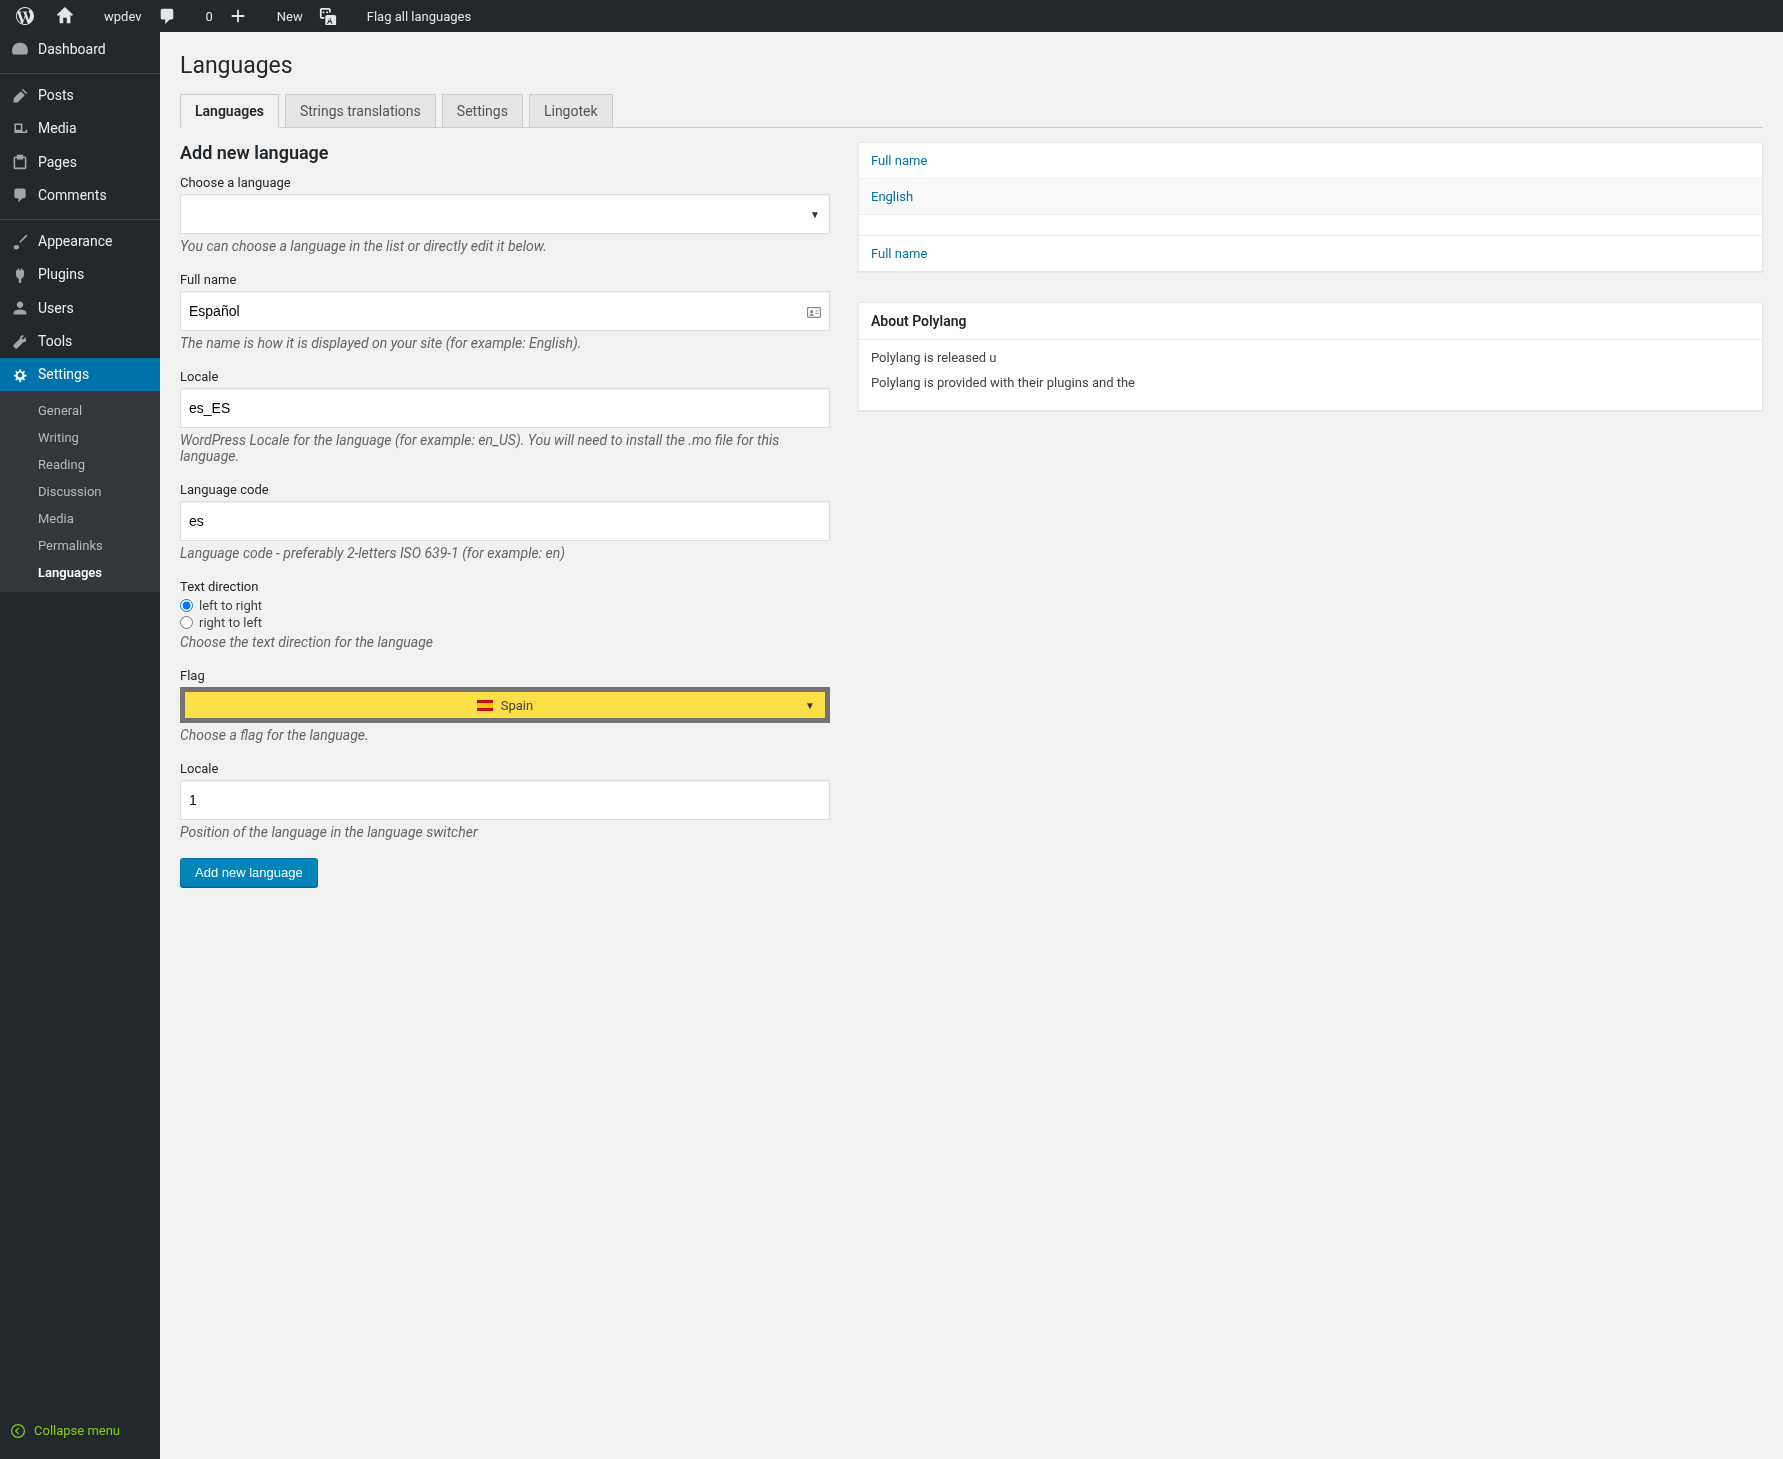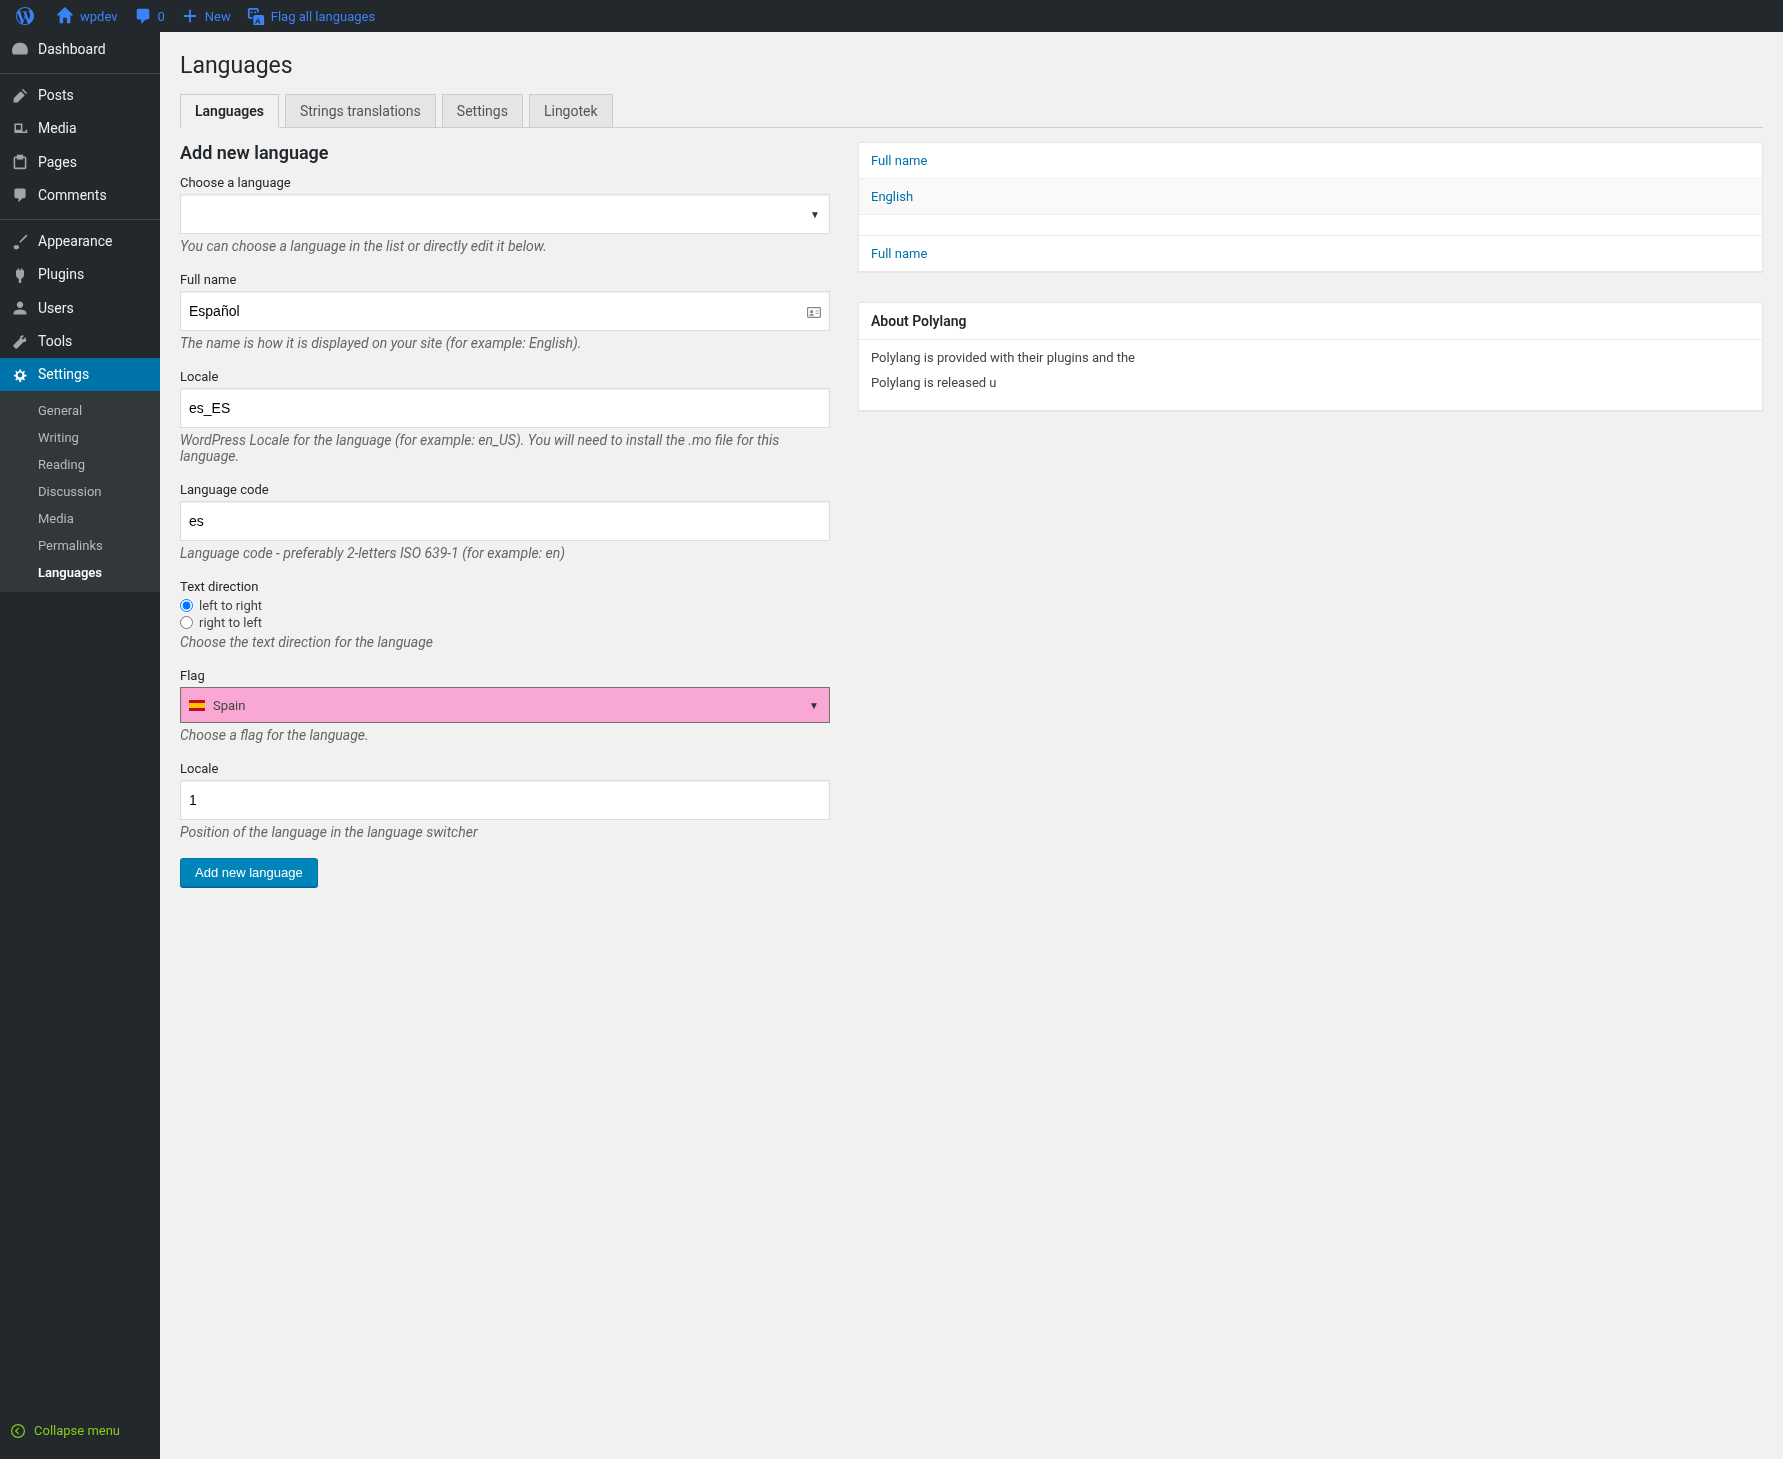--- a/index.html
+++ b/index.html
@@ -1,18 +1,18 @@
 <!DOCTYPE html>
 <html><head>
 <meta charset="utf-8">
 <style>
 * { margin: 0; padding: 0; box-sizing: border-box; }
 body { font-family: -apple-system, BlinkMacSystemFont, "Segoe UI", Roboto, sans-serif; font-size: 13px; color: #444; background: #f1f1f1; overflow: hidden; }
 .topbar { height: 32px; background: #23282d; color: #eee; display: flex; align-items: center; padding: 0 8px; font-size: 13px; }
-.topbar-item { display: flex; align-items: center; padding: 0 8px; cursor: pointer; color: #3b82f6; height: 32px; }
+.topbar-item { display: flex; align-items: center; padding: 0 8px; cursor: pointer; color: #e5e5e5; height: 32px; gap: 24px; }
 .topbar .icon { margin-right: 6px; }
 .layout { display: flex; height: calc(100vh - 32px); }
 .sidebar { width: 160px; background: #23282d; color: #eee; flex-shrink: 0; display: flex; flex-direction: column; }
 .menu-item { display: flex; align-items: center; padding: 8px 10px; color: #eee; cursor: pointer; font-size: 14px; }
 .menu-item .icon { width: 20px; margin-right: 8px; text-align: center; color: #a0a5aa; }
 .menu-item.active { background: #0073aa; color: #fff; position: relative; }
 .menu-item.active .icon { color: #fff; }
 .menu-item.active::after { content: ""; position: absolute; right: -8px; top: 50%; transform: translateY(-50%); border: 8px solid transparent; border-right-color: #f1f1f1; }
 .submenu { background: #32373c; padding: 6px 0; }
 .submenu-item { padding: 6px 12px 6px 38px; font-size: 13px; color: #b4b9be; cursor: pointer; }
@@ -32,21 +32,21 @@
 .field-label { display: block; font-size: 13px; color: #23282d; margin-bottom: 4px; }
 .field input[type=text], .field select { width: 100%; padding: 19px 8px; font-size: 14px; border: 1px solid #ddd; background: #fff; box-shadow: inset 0 1px 2px rgba(0,0,0,.07); height: 32px; }
 .field select { appearance: none; background-image: none; position: relative; }
 .select-wrap { position: relative; }
 .select-wrap::after { content: "▼"; position: absolute; right: 10px; top: 50%; transform: translateY(-50%); font-size: 10px; color: #333; pointer-events: none; }
 .hint { font-style: italic; color: #666; font-size: 14px; margin-top: 4px; }
 .input-with-icon { position: relative; }
 .input-with-icon .inicon { position: absolute; right: 8px; top: 50%; transform: translateY(-50%); color: #888; font-size: 16px; }
 .radio-row { display: flex; align-items: center; margin: 2px 0; }
 .radio-row input { margin-right: 6px; }
-.flag-select { display: flex; align-items: center; width: 100%; background: #f9a8d4; border: 1px solid #737373; height: 36px; padding: 0 8px; position: relative; }
+.flag-select { display: flex; align-items: center; width: 100%; background: #fde047; border: 5px solid #737373; height: 36px; padding: 0 8px; position: relative; justify-content: center; }
 .flag-es { width: 16px; height: 11px; display: inline-block; margin-right: 8px; background: linear-gradient(to bottom, #c60b1e 0%, #c60b1e 25%, #ffc400 25%, #ffc400 75%, #c60b1e 75%); }
 .flag-select::after { content: "▼"; position: absolute; right: 10px; font-size: 10px; color: #333; }
 .btn-primary { background: #0085ba; border: 1px solid #0073aa; color: #fff; padding: 6px 14px; font-size: 13px; border-radius: 3px; cursor: pointer; box-shadow: 0 1px 0 #006799; }
 .side-col { flex: 1; }
 .panel { border: 1px solid #e5e5e5; background: #fff; margin-bottom: 30px; box-shadow: 0 1px 1px rgba(0,0,0,.04); }
 .panel-header { padding: 10px 12px; border-bottom: 1px solid #eee; }
 .panel-header a { color: #0073aa; text-decoration: none; }
 .panel-row { padding: 10px 12px; border-bottom: 1px solid #eee; }
 .panel-row a { color: #0073aa; text-decoration: none; }
 .panel-row.alt { background: #f9f9f9; }
@@ -254,20 +254,20 @@
         <div class="panel">
           <div class="panel-header"><a>Full name</a></div>
           <div class="panel-row alt"><a>English</a></div>
           <div class="panel-row" style="border-bottom:none;height:18px"></div>
           <div class="panel-header" style="border-top:1px solid #eee;border-bottom:none"><a>Full name</a></div>
         </div>
 
         <div class="panel">
           <div class="panel-title">About Polylang</div>
           <div class="panel-body">
+            <p>Polylang is released u</p>
             <p>Polylang is provided with their plugins and the</p>
-            <p>Polylang is released u</p>
           </div>
         </div>
       </div>
     </div>
   </div>
 </div>
 
 </body></html>

